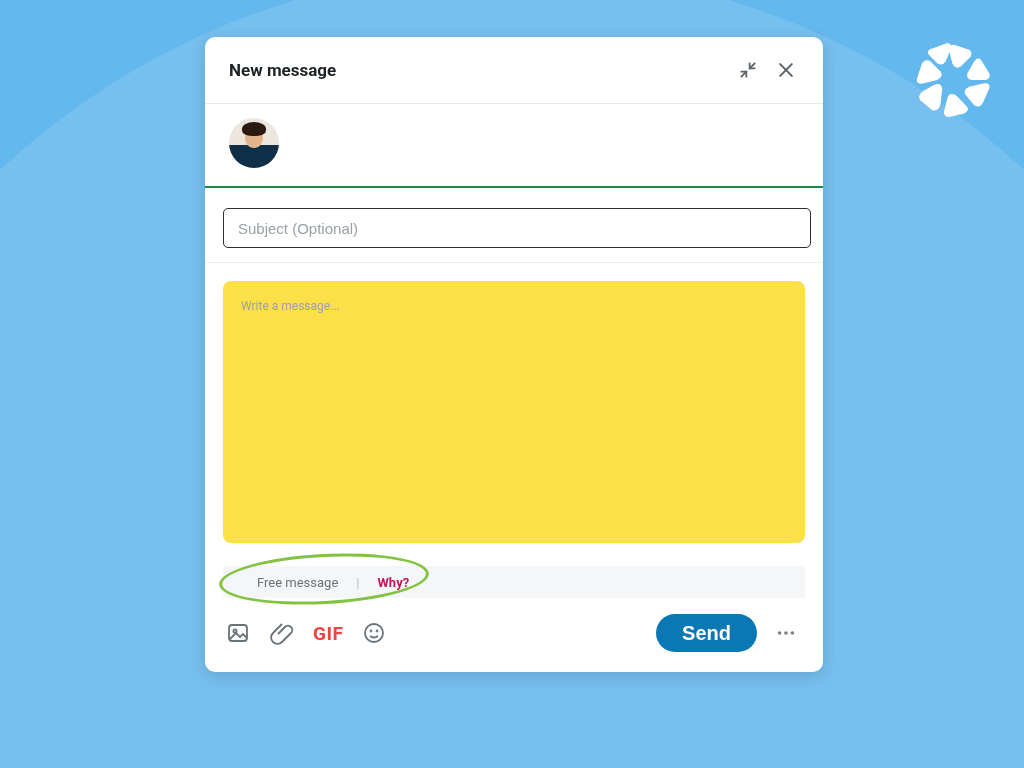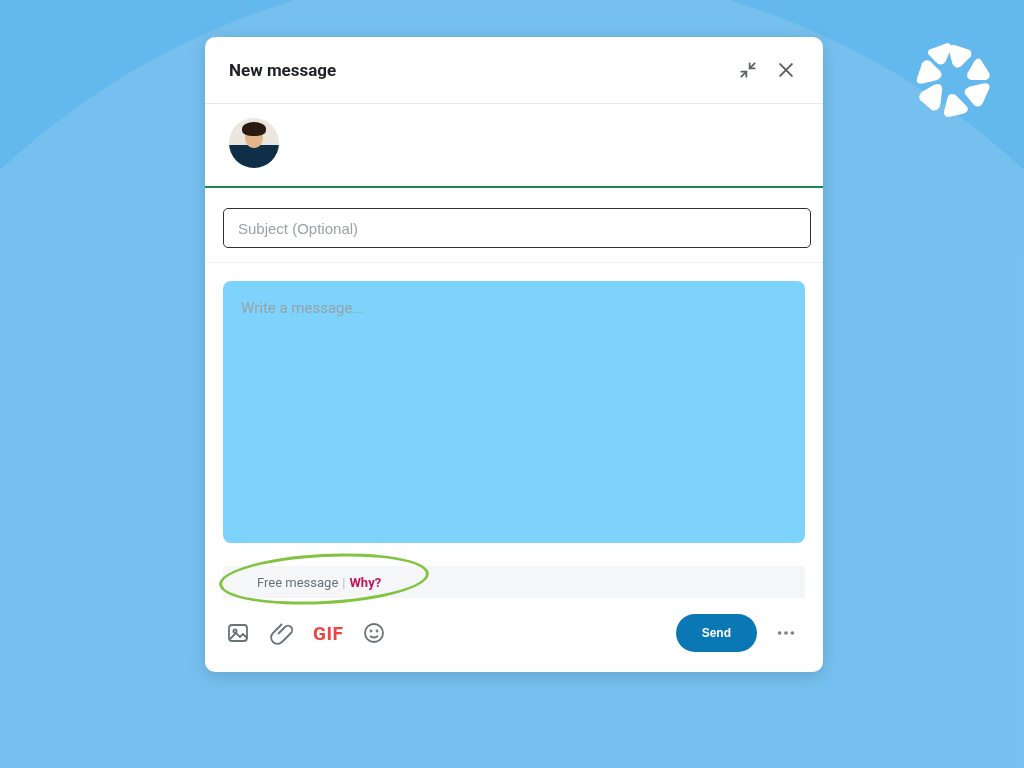--- a/index.html
+++ b/index.html
@@ -109,44 +109,44 @@
     padding: 0 14px;
     font-size:15px;
     color:#333;
     background:#fff;
   }
   .subject-input::placeholder { color:#9aa1a7; }
 
   .body-wrap { padding: 18px 18px 0 18px; flex:1; }
   .body-textarea {
     width:100%; height: 262px;
-    background:#7dd3fc;
+    background:#fde047;
     border:none; border-radius:8px;
     padding: 18px 18px;
-    font-size:15px;
+    font-size:12px;
     resize:none;
     color:#333;
     font-family:inherit;
   }
   .body-textarea::placeholder { color:#9aa1a7; }
 
   .free-row {
     margin: 18px 18px 0 18px;
     position: relative;
     height: 32px;
   }
   .free-bar {
     position:absolute; inset:0;
     background:#f4f6f7;
     border-radius:3px;
     display:flex; align-items:center;
     padding-left: 34px;
     font-size:13px;
     color:#6a7279;
-    gap:4px;
+    gap:18px;
   }
   .free-divider { color:#b6bcc1; }
   .free-why { color:#be185d; font-weight:700; cursor:pointer; }
   .callout-ellipse {
     position:absolute;
     left:-4px; top:-12px;
     width:210px; height:50px;
     border:3px solid #82c341;
     border-radius:50%;
     transform: rotate(-3deg);
@@ -163,21 +163,21 @@
     display:flex; align-items:center; justify-content:center;
     color:#6a7279; cursor:pointer;
   }
   .tool-btn svg { width:24px; height:24px; stroke:currentColor; fill:none; stroke-width:1.8; }
   .gif-btn { font-weight:700; color:#ef4444; font-size:19px; letter-spacing:0.5px; cursor:pointer; }
   .spacer { flex:1; }
   .send-btn {
     background:#0a78b5; color:#fff;
     border:none; border-radius:22px;
     height:38px; padding:0 26px;
-    font-size:12px; font-weight:600;
+    font-size:20px; font-weight:600;
     cursor:pointer;
   }
   .more-btn {
     width:34px; height:34px; margin-left:12px;
     display:flex; align-items:center; justify-content:center;
     color:#7a8187; cursor:pointer;
   }
   .more-btn svg { width:22px; height:22px; fill:currentColor; }
 </style>
 </head>

